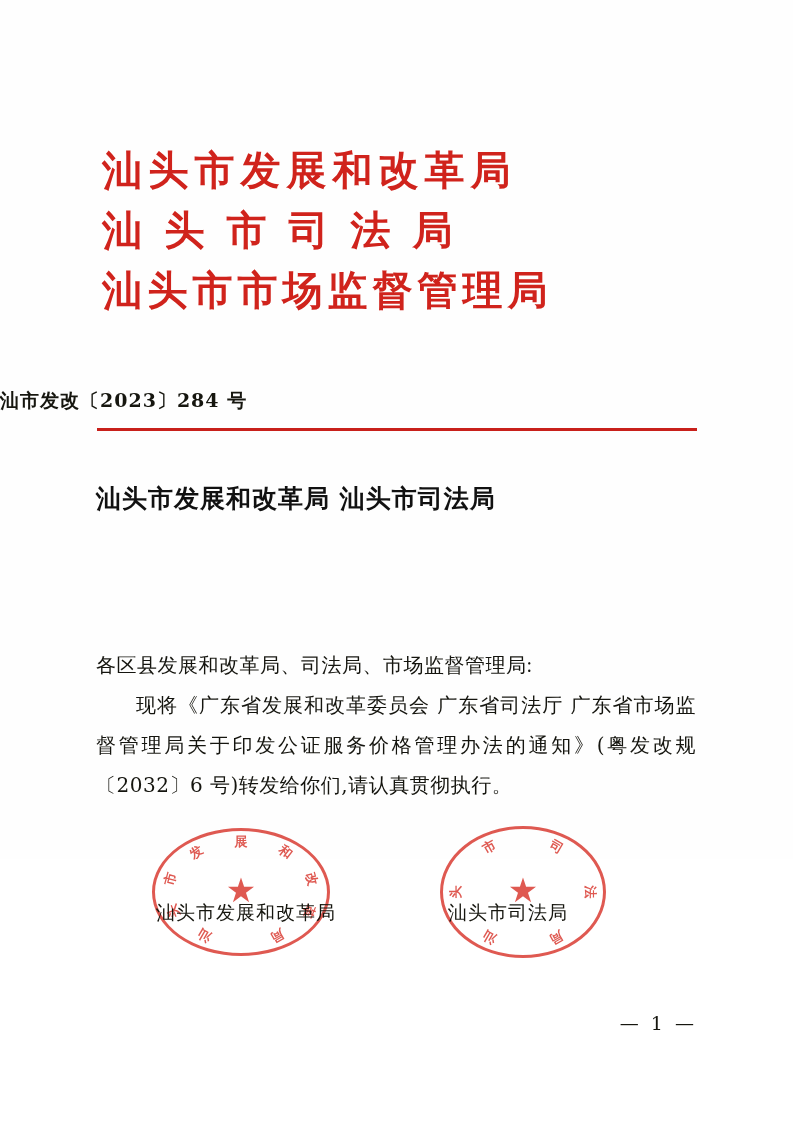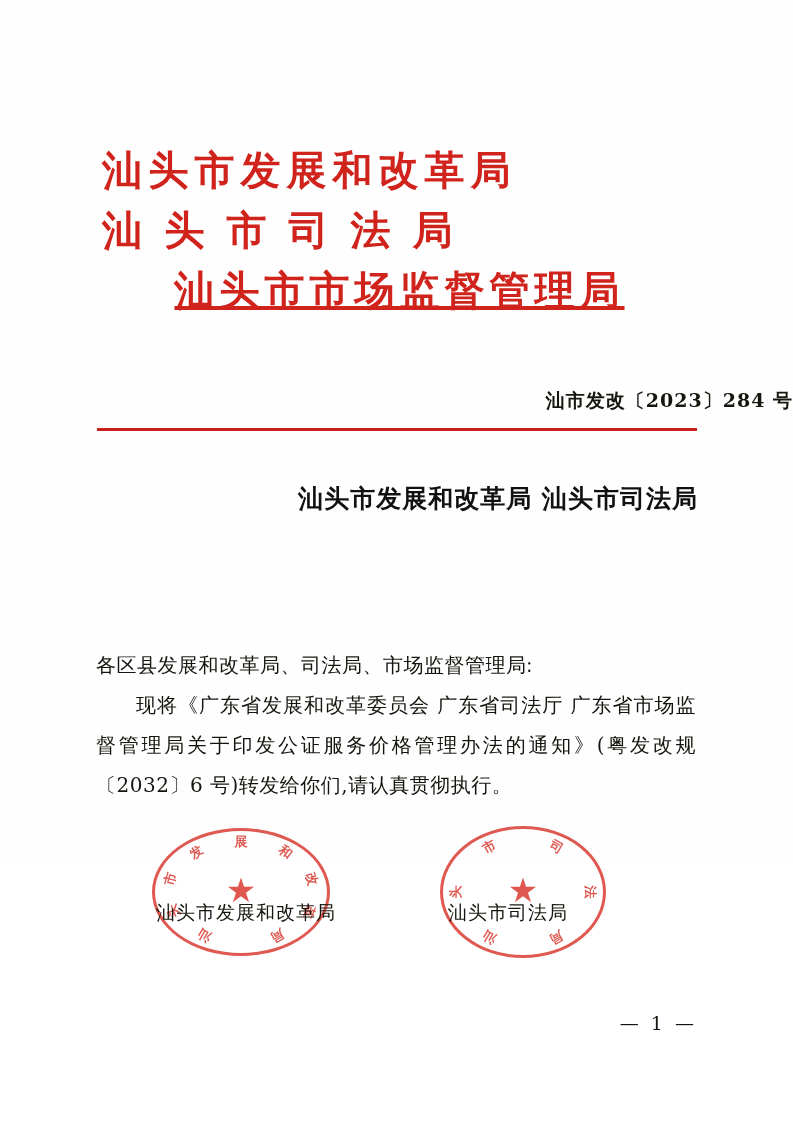--- a/index.html
+++ b/index.html
@@ -52,42 +52,41 @@
     text-align: left;
     padding-left: 6px;
   }
   .lh-line2 {
     letter-spacing: 22px;
     text-align: left;
     padding-left: 6px;
   }
   .lh-line3 {
     letter-spacing: 5px;
-    text-align: center;
+    text-align: left;
     padding-left: 6px;
-    text-decoration: underline;
   }
   .lh-wenjian {
     position: absolute;
     right: -80px;
     top: 52px;
     color: #d0231c;
     font-weight: 700;
     font-size: 42px;
     letter-spacing: 2px;
     line-height: 1;
   }
 
   
   .doc-number {
     position: absolute;
     left: 0;
     top: 388px;
     width: 793px;
-    text-align: right;
+    text-align: left;
     font-size: 19px;
     font-weight: 700;
     letter-spacing: 1px;
     color: #16160f;
   }
 
   
   .red-rule {
     position: absolute;
     left: 97px;
@@ -96,21 +95,21 @@
     height: 3px;
     background: #c8201b;
   }
 
   
   .doc-title {
     position: absolute;
     left: 96px;
     top: 478px;
     width: 602px;
-    text-align: right;
+    text-align: left;
     font-size: 25px;
     font-weight: 700;
     line-height: 42px;
     letter-spacing: 1px;
     color: #111;
   }
   .doc-title div { white-space: nowrap; }
 
   
   .body-text {

